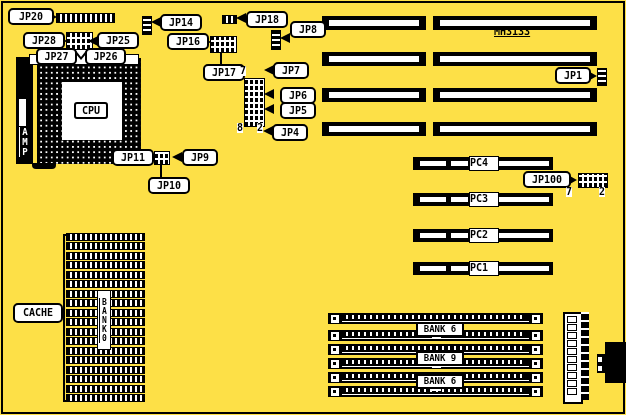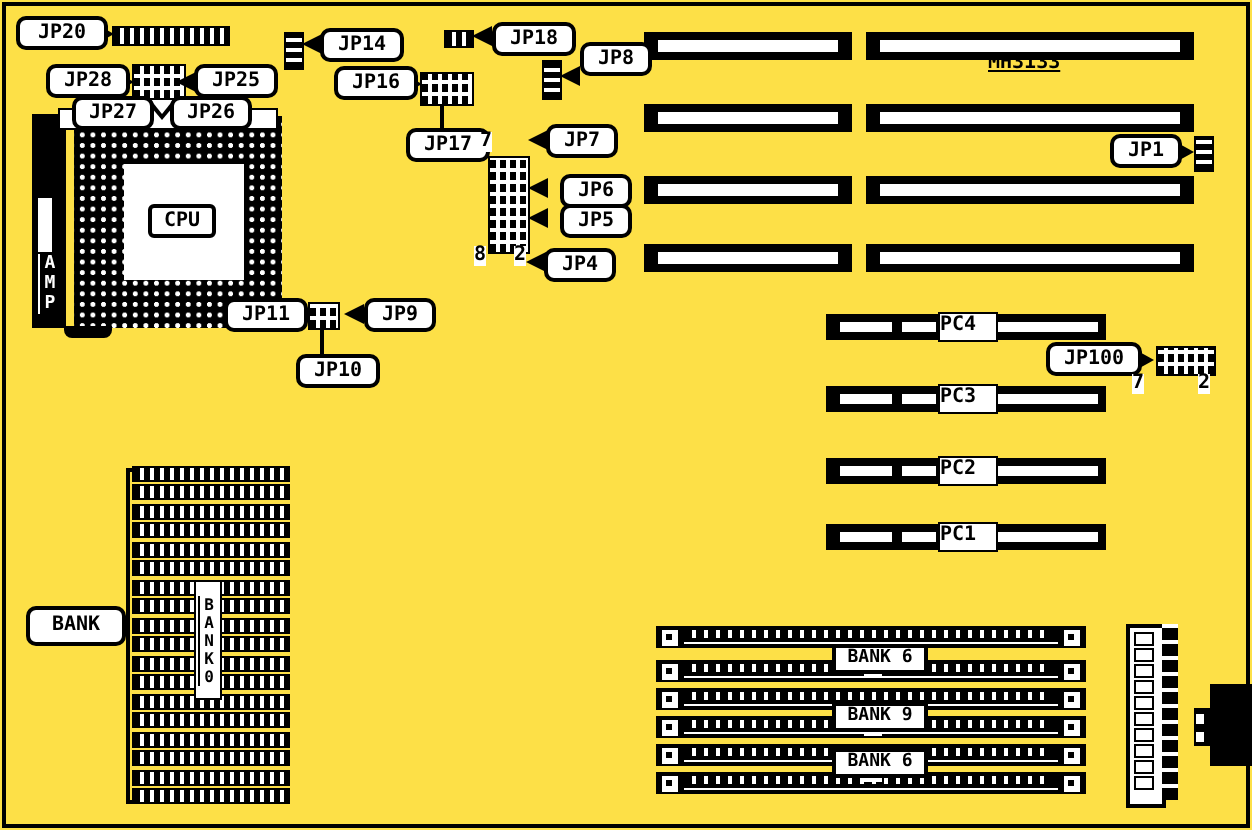--- a/index.html
+++ b/index.html
@@ -183,21 +183,21 @@
   <div class="num" style="left:599px;top:187px;">2</div>
 
   <div class="lbl" style="left:112px;top:149px;width:34px;">JP11</div>
   <div class="tail-r" style="left:147px;top:152px;"></div>
   <div class="jblock" style="left:154px;top:151px;width:14px;height:12px;"></div>
   <div class="tail-l" style="left:172px;top:152px;"></div>
   <div class="lbl" style="left:182px;top:149px;width:28px;">JP9</div>
   <div class="line" style="left:160px;top:163px;width:2px;height:14px;"></div>
   <div class="lbl" style="left:148px;top:177px;width:34px;">JP10</div>
 
-  <div class="lbl" style="left:13px;top:303px;width:42px;height:14px;line-height:13px;">BANK</div>
+  <div class="lbl" style="left:13px;top:303px;width:42px;height:14px;line-height:13px;">CACHE</div>
   <div class="tail-r" style="left:56px;top:306px;border-left-width:7px;"></div>
   <div class="line" style="left:63px;top:236px;width:2px;height:166px;"></div>
   <div class="line" style="left:63px;top:234px;width:6px;height:2px;"></div>
   <div class="line" style="left:63px;top:400px;width:6px;height:2px;"></div>
 
   <div class="crow" style="top:233px;"></div>
     <div class="crow" style="top:242px;"></div>
   <div class="crow" style="top:252px;"></div>
     <div class="crow" style="top:261px;"></div>
   <div class="crow" style="top:271px;"></div>

